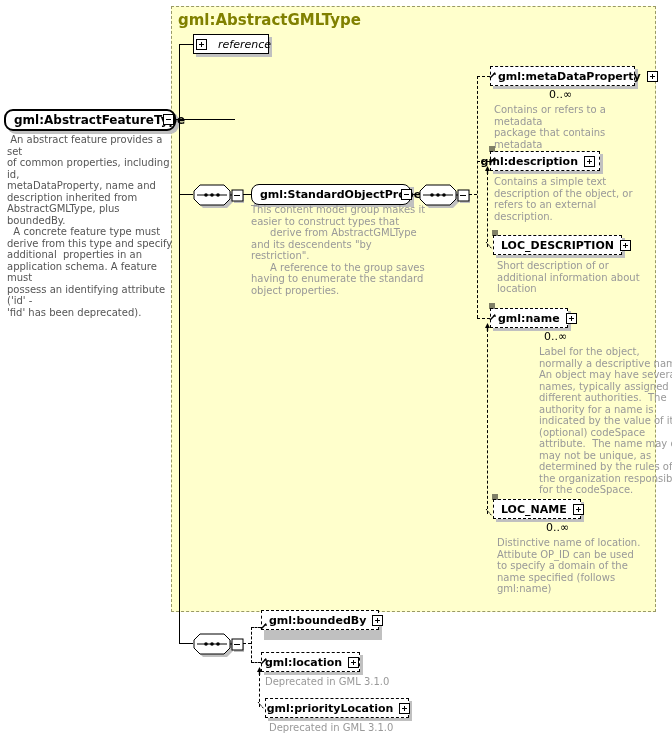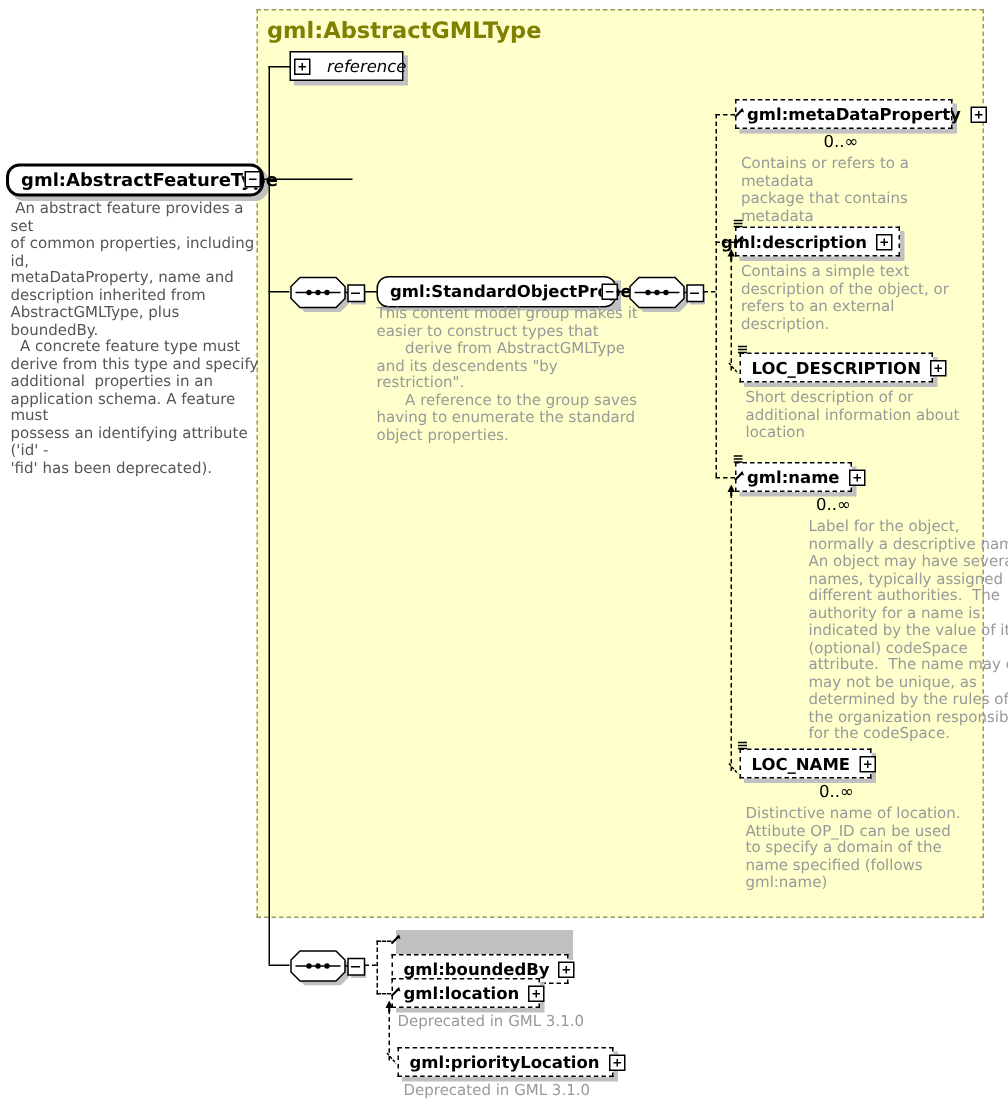--- a/index.html
+++ b/index.html
@@ -375,49 +375,49 @@
       <line x1="38" y1="13" x2="40" y2="13" stroke="#000" stroke-width="1"></line>
     </svg>
   </div>
 
   <div class="dl dl-h" style="left:243px; top:643px; width:8px;"></div>
   <div class="dl dl-v" style="left:251px; top:627px; height:36px;"></div>
   <div class="dl dl-h" style="left:251px; top:627px; width:10px;"></div>
   <div class="dl dl-h" style="left:251px; top:662px; width:10px;"></div>
 
   <div class="shadow" style="left:264px; top:620px; width:118px; height:20px;"></div>
-  <div class="nodebox box-dashed" style="left:261px; top:610px; width:118px; justify-content:space-between;margin-top:26px;">
+  <div class="nodebox box-dashed" style="left:261px; top:610px; width:118px; justify-content:space-between;">
     <span class="lbl">gml:boundedBy</span>
     <div class="pm-inline plus"></div>
   </div>
   <svg class="subarrow" style="left:260px; top:622px;" viewBox="0 0 8 8" width="8" height="8">
     <path d="M1,7 L6,2" stroke="#000" stroke-width="1.4" fill="none"></path>
     <path d="M6,1 L7,4 L4,3 Z" fill="#000"></path>
   </svg>
 
   <div class="shadow" style="left:264px; top:655px; width:99px; height:20px;"></div>
-  <div class="nodebox box-dashed" style="left:261px; top:652px; width:99px; justify-content:flex-start;">
+  <div class="nodebox box-dashed" style="left:261px; top:652px; width:99px; justify-content:center;">
     <span class="lbl">gml:location</span>
     <div class="pm-inline plus"></div>
   </div>
   <svg class="subarrow" style="left:260px; top:657px;" viewBox="0 0 8 8" width="8" height="8">
     <path d="M1,7 L6,2" stroke="#000" stroke-width="1.4" fill="none"></path>
     <path d="M6,1 L7,4 L4,3 Z" fill="#000"></path>
   </svg>
   <div class="annot" style="left:265px; top:676px; width:170px;">Deprecated in GML 3.1.0</div>
 
   <div class="dl dl-v" style="left:259px; top:673px; height:34px;"></div>
   <svg style="position:absolute; left:256px; top:667px;" width="7" height="8" viewBox="0 0 7 8">
     <path d="M3.5,0 L6,5 L1,5 Z" fill="#000"></path>
     <line x1="3.5" y1="4" x2="3.5" y2="8" stroke="#000" stroke-width="1.4"></line>
   </svg>
   <svg style="position:absolute; left:257px; top:701px;" width="9" height="10" viewBox="0 0 9 10">
     <path d="M1,1 L7,8" stroke="#000" stroke-width="1" fill="none" stroke-dasharray="2,1"></path>
   </svg>
 
   <div class="shadow" style="left:268px; top:701px; width:144px; height:20px;"></div>
-  <div class="nodebox box-dashed" style="left:265px; top:698px; width:144px; justify-content:space-between;">
+  <div class="nodebox box-dashed" style="left:265px; top:698px; width:144px; justify-content:center;">
     <span class="lbl">gml:priorityLocation</span>
     <div class="pm-inline plus"></div>
   </div>
   <div class="annot" style="left:269px; top:722px; width:170px;">Deprecated in GML 3.1.0</div>
 
 </div>
 
 </body></html>

